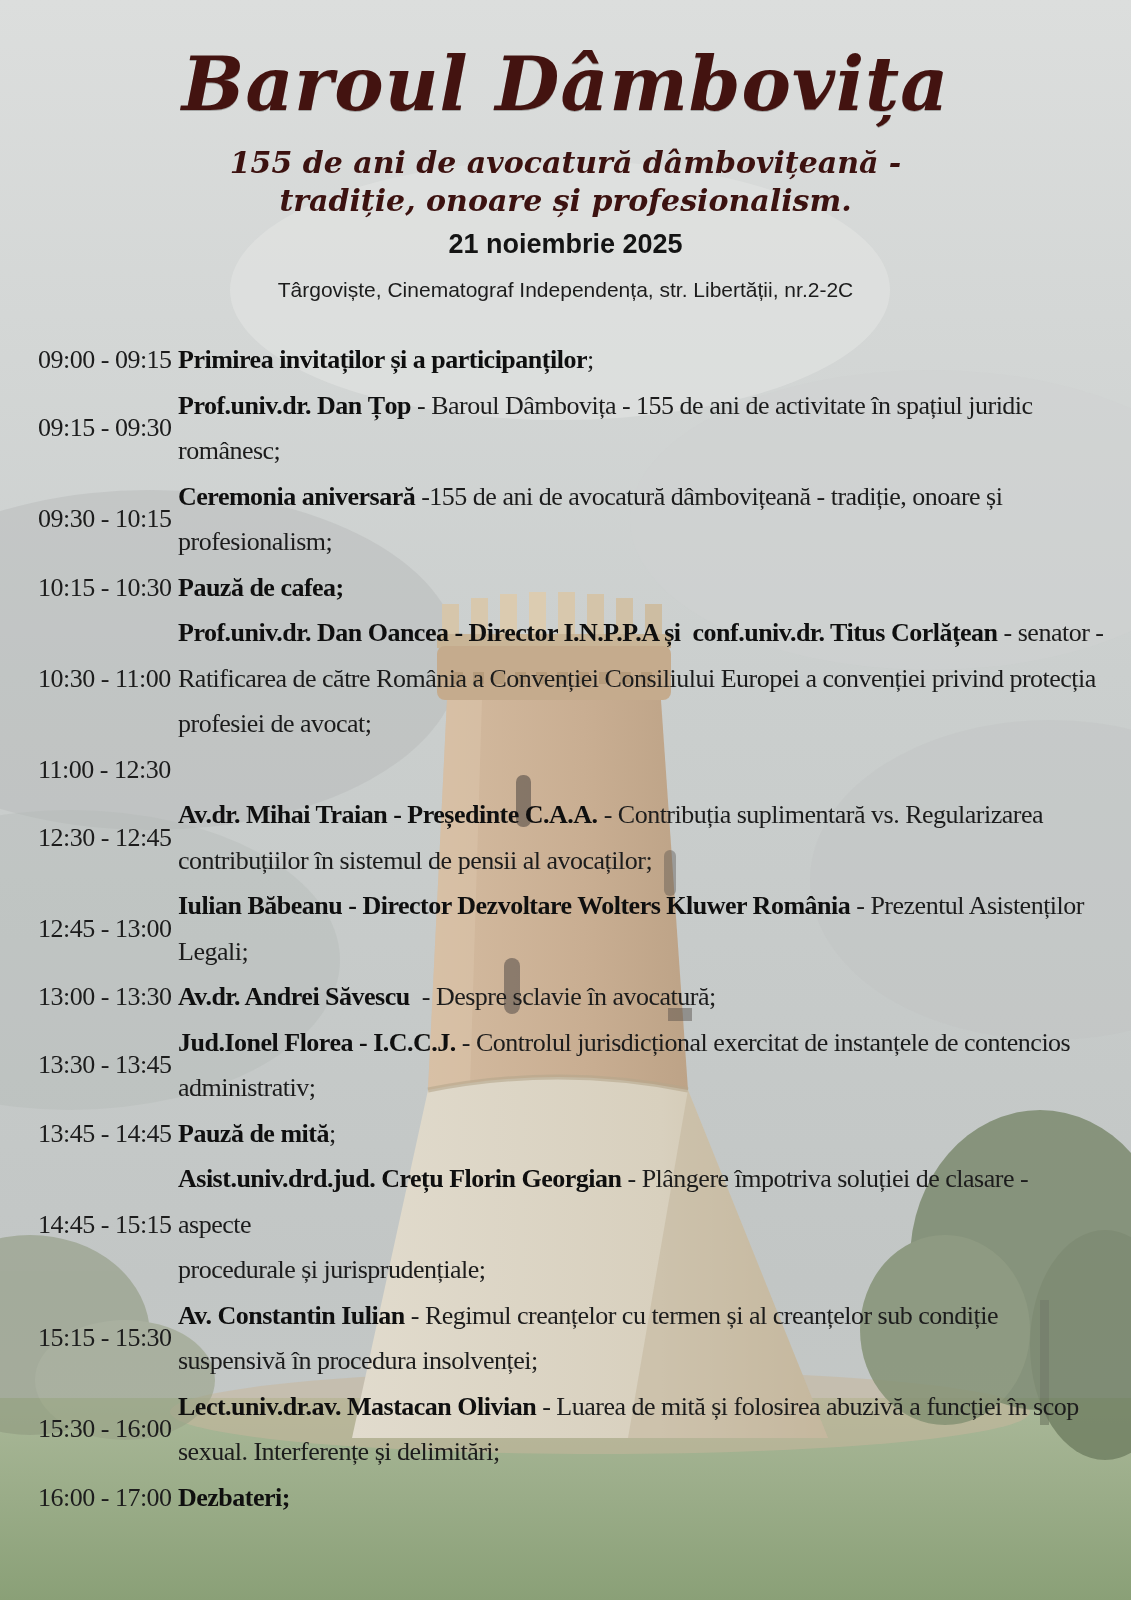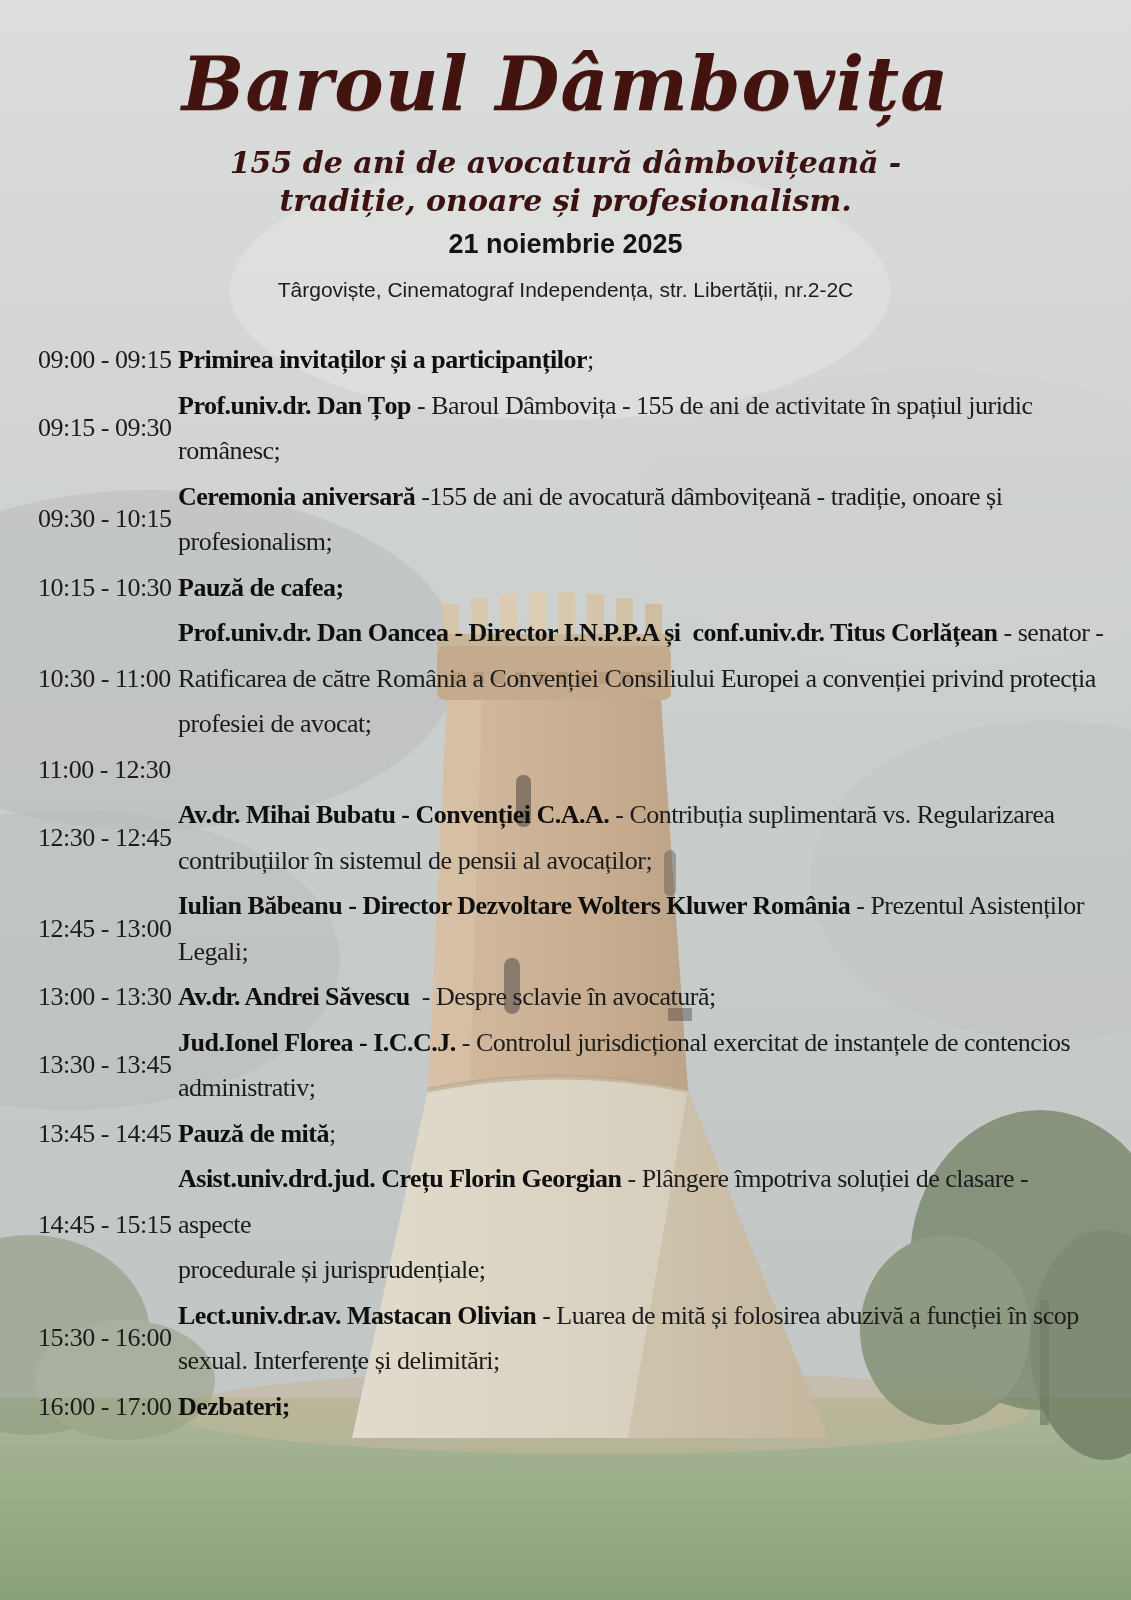--- a/index.html
+++ b/index.html
@@ -191,21 +191,21 @@
 Ratificarea de către România a Convenției Consiliului Europei a convenției privind protecția
 profesiei de avocat;</span></div>
     </div>
 
     <div class="row">
       <div class="time">11:00 - 12:30</div>
     </div>
 
     <div class="row">
       <div class="time">12:30 - 12:45</div>
-      <div class="desc"><b class="who">Av.dr. Mihai Bubatu - Convenției C.A.A.</b><span class="what"> - Contribuția suplimentară vs. Regularizarea
+      <div class="desc"><b class="who">Av.dr. Mihai Traian - Președinte C.A.A.</b><span class="what"> - Contribuția suplimentară vs. Regularizarea
 contribuțiilor în sistemul de pensii al avocaților;</span></div>
     </div>
 
     <div class="row">
       <div class="time">12:45 - 13:00</div>
       <div class="desc"><b class="who">Iulian Băbeanu - Director Dezvoltare Wolters Kluwer România</b><span class="what"> - Prezentul Asistenților Legali;</span></div>
     </div>
 
     <div class="row">
       <div class="time">13:00 - 13:30</div>
@@ -222,20 +222,25 @@
       <div class="time">13:45 - 14:45</div>
       <div class="desc"><b class="who">Pauză de mită</b><span class="what">;</span></div>
     </div>
 
     <div class="row">
       <div class="time">14:45 - 15:15</div>
       <div class="desc"><b class="who">Asist.univ.drd.jud. Crețu Florin Georgian</b><span class="what"> - Plângere împotriva soluției de clasare - aspecte
 procedurale și jurisprudențiale;</span></div>
     </div>
 
+    <div class="row">
+      <div class="time">15:15 - 15:30</div>
+      <div class="desc"><b class="who">Av. Constantin Iulian</b><span class="what"> - Regimul creanțelor cu termen și al creanțelor sub condiție
+suspensivă în procedura insolvenței;</span></div>
+    </div>
 
     <div class="row">
       <div class="time">15:30 - 16:00</div>
       <div class="desc"><b class="who">Lect.univ.dr.av. Mastacan Olivian</b><span class="what"> - Luarea de mită și folosirea abuzivă a funcției în scop
 sexual. Interferențe și delimitări;</span></div>
     </div>
 
     <div class="row">
       <div class="time">16:00 - 17:00</div>
       <div class="desc"><b class="who">Dezbateri;</b><span class="what"></span></div>

